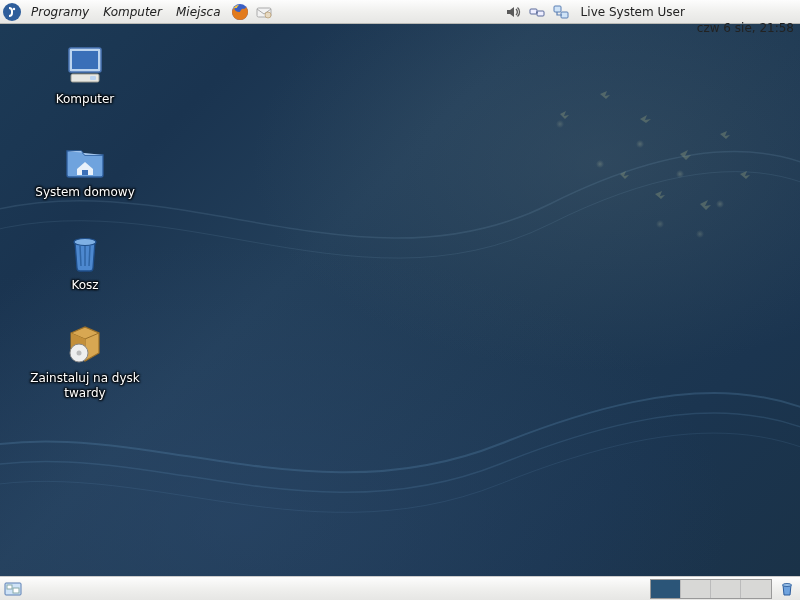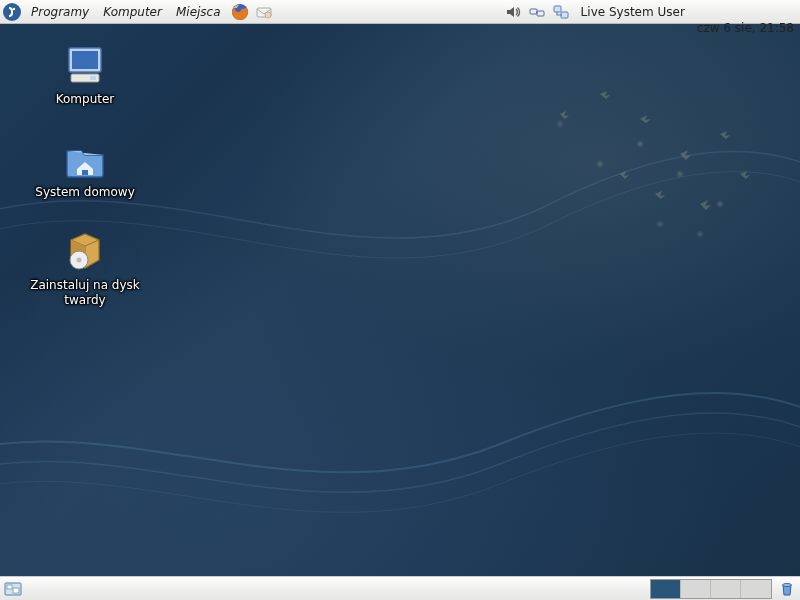--- a/index.html
+++ b/index.html
@@ -240,20 +240,32 @@
         <svg width="48" height="48" viewBox="0 0 48 48">
           <path d="M6 16 h14 l4 4 h18 v20 a2 2 0 0 1 -2 2 h-32 a2 2 0 0 1 -2 -2 z" fill="#6fa3de" stroke="#2d5d9c" stroke-width="1.3"></path>
           <path d="M6 16 h14 l4 4 h18" fill="#a1c3ea"></path>
           <path d="M16 34 l8 -7 l8 7 v6 h-16 z" fill="#ffffff" fill-opacity="0.85"></path>
           <rect x="21" y="35" width="6" height="5" fill="#3a6fb8"></rect>
         </svg>
       </div>
       <div class="label">System domowy</div>
     </div>
 
+    <div class="desktop-icon">
+      <div class="icon-gfx">
+        <svg width="48" height="48" viewBox="0 0 48 48">
+          <path d="M14 14 h20 l-2 26 a3 3 0 0 1 -3 3 h-10 a3 3 0 0 1 -3 -3 z" fill="#4d88cf" stroke="#1f4e89" stroke-width="1.3"></path>
+          <ellipse cx="24" cy="14" rx="11" ry="3.5" fill="#7fb0e4" stroke="#1f4e89" stroke-width="1.2"></ellipse>
+          <line x1="19" y1="18" x2="20" y2="38" stroke="#2f65a5" stroke-width="1.5"></line>
+          <line x1="24" y1="18" x2="24" y2="38" stroke="#2f65a5" stroke-width="1.5"></line>
+          <line x1="29" y1="18" x2="28" y2="38" stroke="#2f65a5" stroke-width="1.5"></line>
+        </svg>
+      </div>
+      <div class="label">Kosz</div>
+    </div>
 
     <div class="desktop-icon">
       <div class="icon-gfx">
         <svg width="48" height="48" viewBox="0 0 48 48">
           <path d="M10 12 L24 6 L38 12 L38 32 L24 40 L10 32 Z" fill="#d8a752" stroke="#9a6f28" stroke-width="1.2"></path>
           <path d="M10 12 L24 18 L38 12 M24 18 L24 40" fill="none" stroke="#9a6f28" stroke-width="1"></path>
           <path d="M10 12 L24 18 L24 40 L10 32 Z" fill="#c38f3a"></path>
           <circle cx="18" cy="32" r="9" fill="#eee" stroke="#888" stroke-width="1"></circle>
           <circle cx="18" cy="32" r="2.5" fill="#bbb"></circle>
         </svg>

